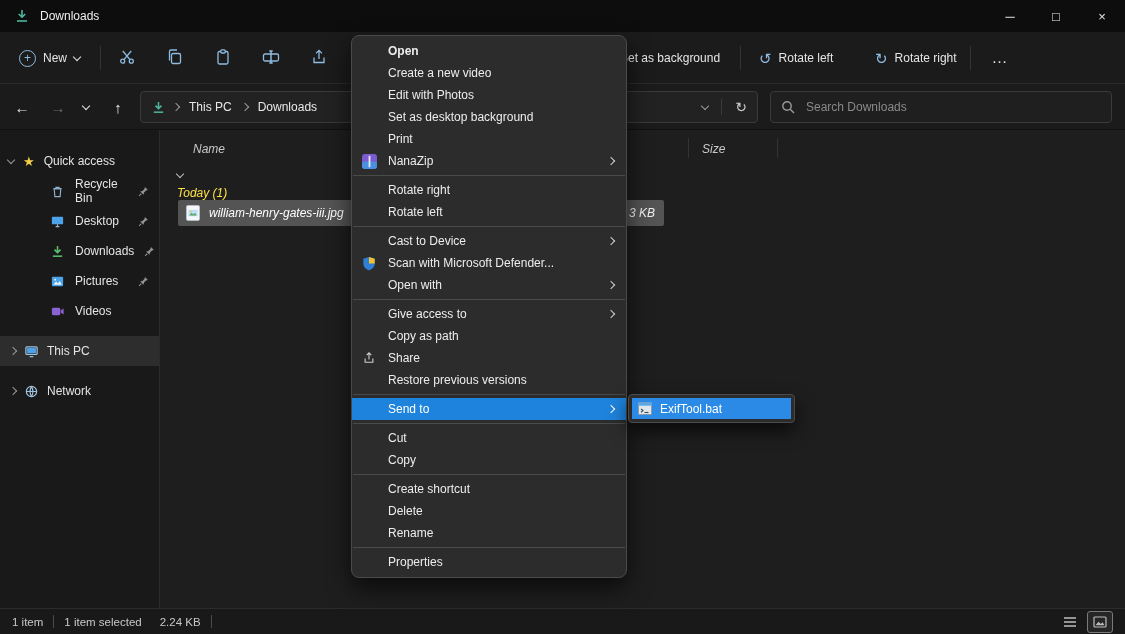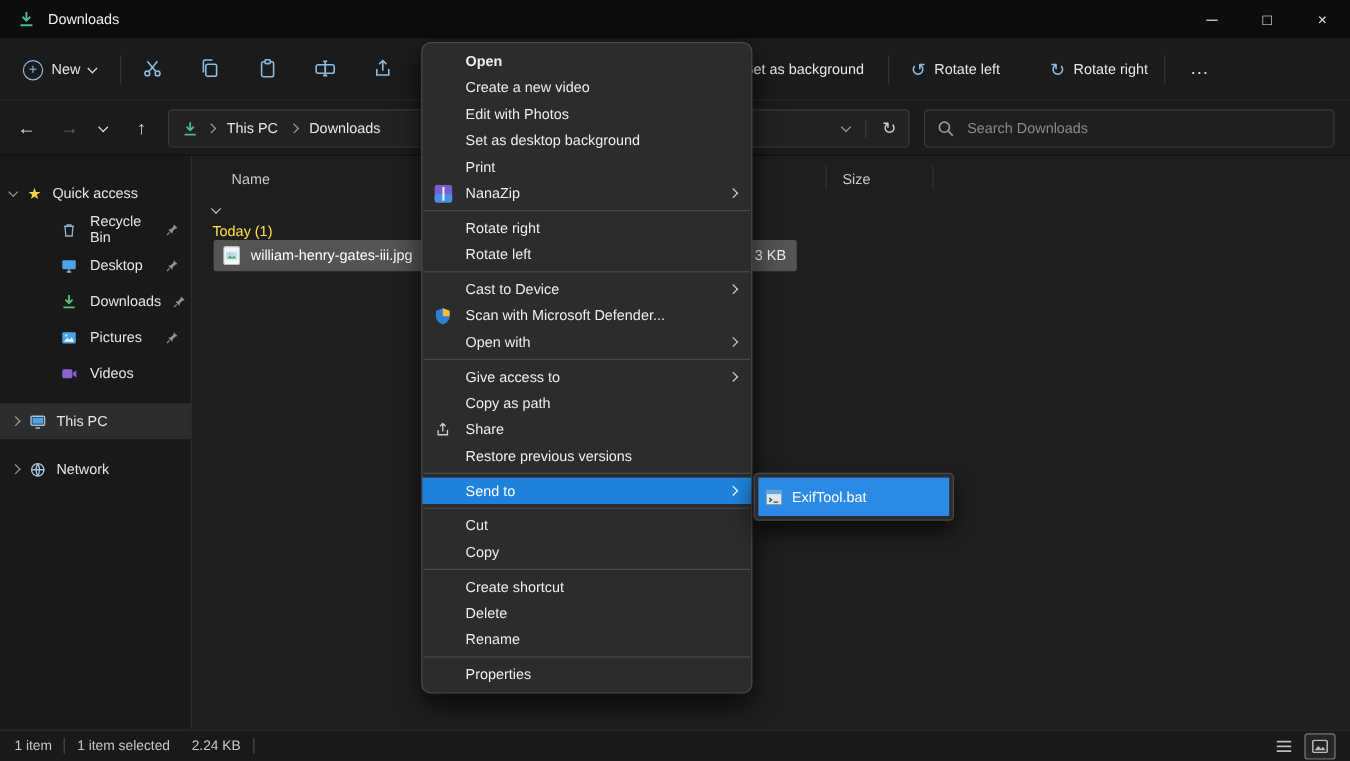--- a/index.html
+++ b/index.html
@@ -50,21 +50,21 @@
   .side-row .chev{color:#9a9a9a;}
   .qa{padding-left:8px;gap:9px;margin-top:16px;}
   .child{padding-left:50px;gap:10px;}
   .child .slabel{flex:1;}
   .pin{margin-right:10px;display:flex;opacity:.85;}
   .root{padding-left:10px;gap:8px;margin-top:10px;}
   .root.selected{background:#2d2d2d;}
   .star{color:#f7d04a;font-size:13px;line-height:1;}
 
   
-  #main{position:absolute;left:161px;top:130px;right:0;bottom:26px;background:#1e1e1e;}
+  #main{position:absolute;left:161px;top:130px;right:0;bottom:26px;background:#1e1e1e;font-style:italic;}
   .col-head{position:absolute;top:12px;font-size:12px;color:#c9c9c9;}
   .col-sep{position:absolute;top:8px;width:1px;height:20px;background:#333;}
   #group-row{position:absolute;left:16px;top:44px;display:flex;align-items:flex-start;gap:9px;font-size:12px;color:#fde047;flex-direction:column;}
   #file-row{position:absolute;left:17px;top:70px;width:486px;height:26px;background:#545454;border-radius:2px;display:flex;align-items:center;padding-left:8px;gap:9px;box-sizing:border-box;color:#fff;}
   #file-size{position:absolute;right:9px;top:0;height:26px;display:flex;align-items:center;color:#f0f0f0;}
 
   
   #statusbar{position:absolute;left:0;bottom:0;width:1125px;height:26px;background:#191919;border-top:1px solid #2c2c2c;box-sizing:border-box;display:flex;align-items:center;padding:0 12px;gap:10px;font-size:11.5px;color:#c8c8c8;}
   .sb-div{width:1px;height:13px;background:#4a4a4a;}
   .sb-right{margin-left:auto;display:flex;gap:4px;align-items:center;}
@@ -76,21 +76,21 @@
   .m-row{position:relative;height:22px;display:flex;align-items:center;padding-left:36px;padding-right:26px;font-size:12px;color:#ededed;cursor:default;}
   .m-row.hl{background:var(--accent,#1e83dc);color:#fff;}
   .m-icon{position:absolute;left:10px;display:flex;}
   .m-arrow{position:absolute;right:12px;color:#cfcfcf;}
   .m-row.hl .m-arrow{color:#fff;}
   .m-sep{height:1px;background:#4a4a4a;margin:3px 1px;}
   .bold{font-weight:bold;}
 
   
   #submenu{position:absolute;left:628px;top:394px;width:167px;background:#2c2c2c;border:1px solid #4a4a4a;border-radius:4px;box-shadow:0 8px 18px rgba(0,0,0,.65);padding:3px;box-sizing:border-box;z-index:110;}
-  .sm-row{height:32px;display:flex;align-items:center;gap:8px;padding:0 6px;background:var(--accent2,#2b8ae6);color:#fff;font-size:12px;}
+  .sm-row{height:21px;display:flex;align-items:center;gap:8px;padding:0 6px;background:var(--accent2,#2b8ae6);color:#fff;font-size:12px;}
 </style>
 </head>
 <body>
 
 <div id="titlebar">
   <span class="app-icon">
     <svg width="16" height="16" viewBox="0 0 16 16">
         <path d="M8 2v7M4.8 6l3.2 3.2L11.2 6" stroke="#4db6a0" stroke-width="1.6" fill="none"></path>
         <path d="M3 13h10" stroke="#4db6a0" stroke-width="1.6"></path>
       </svg>

